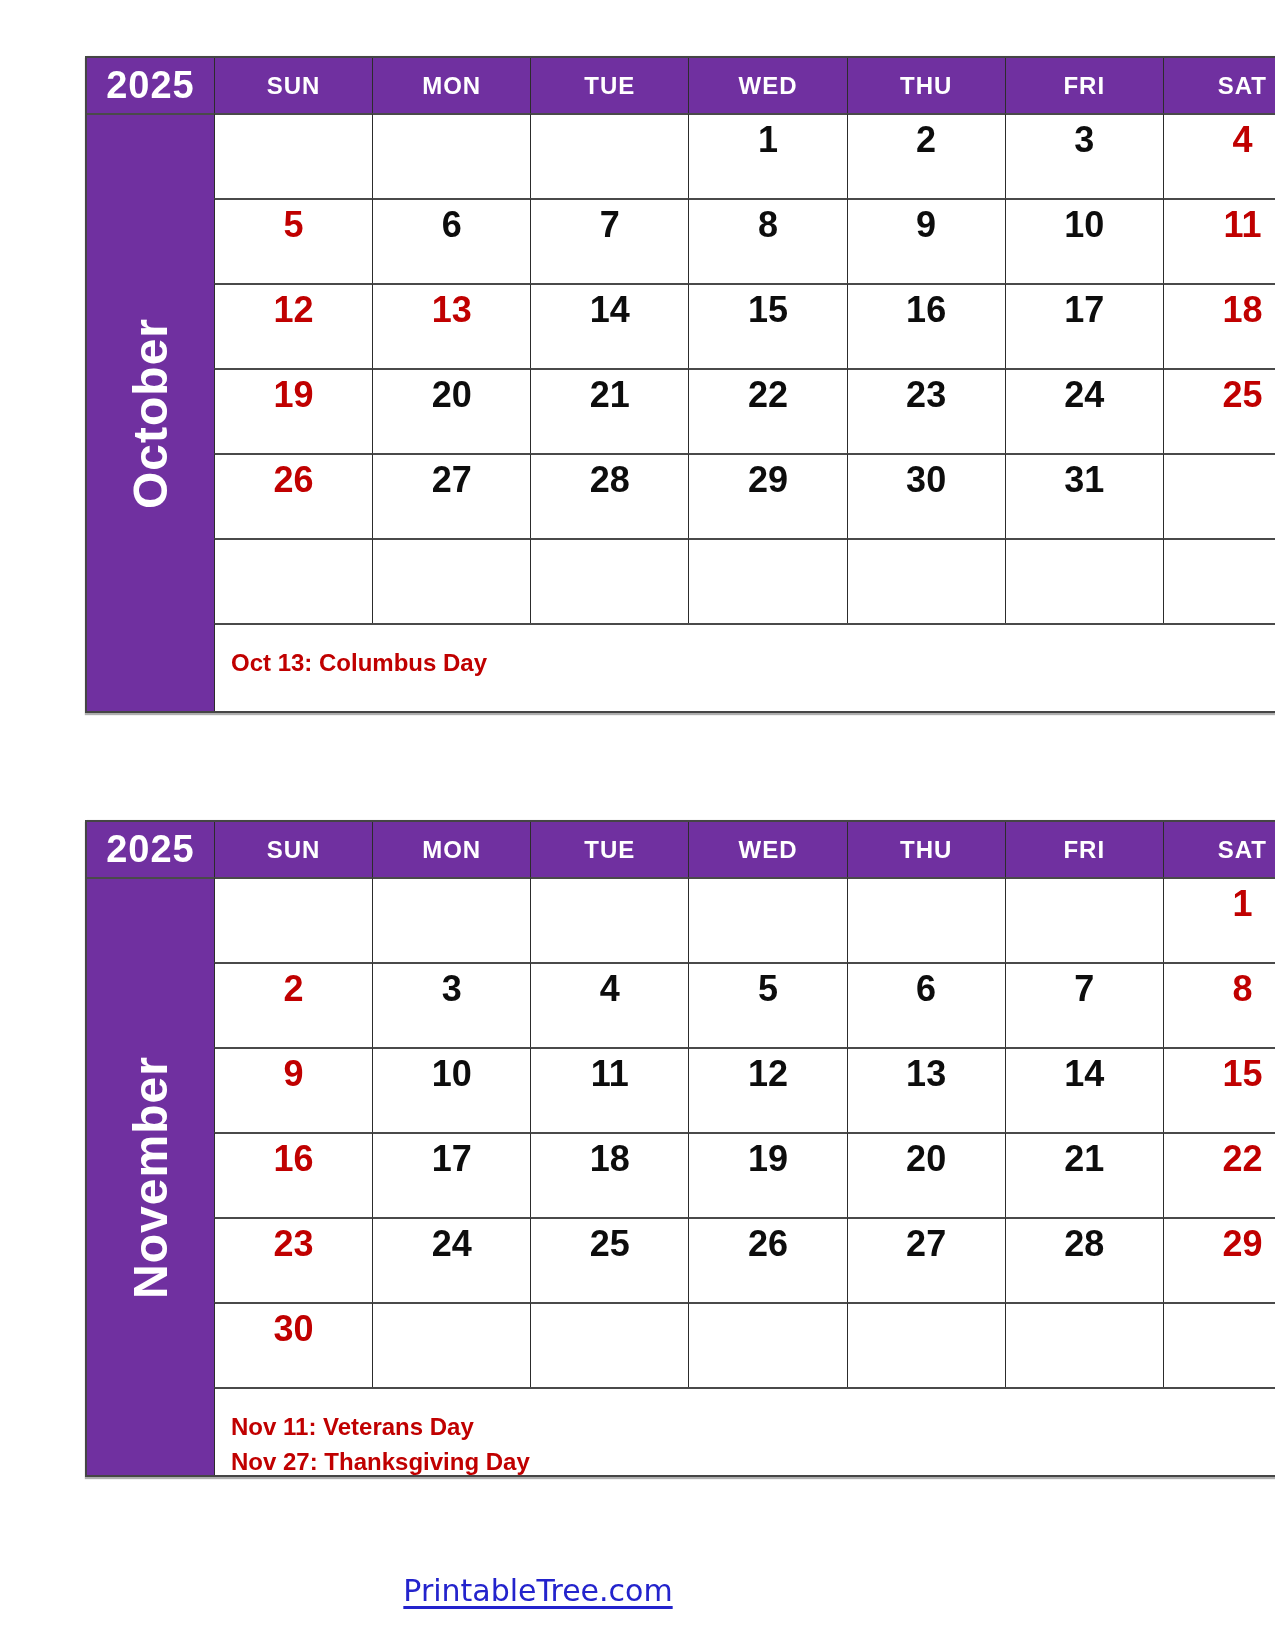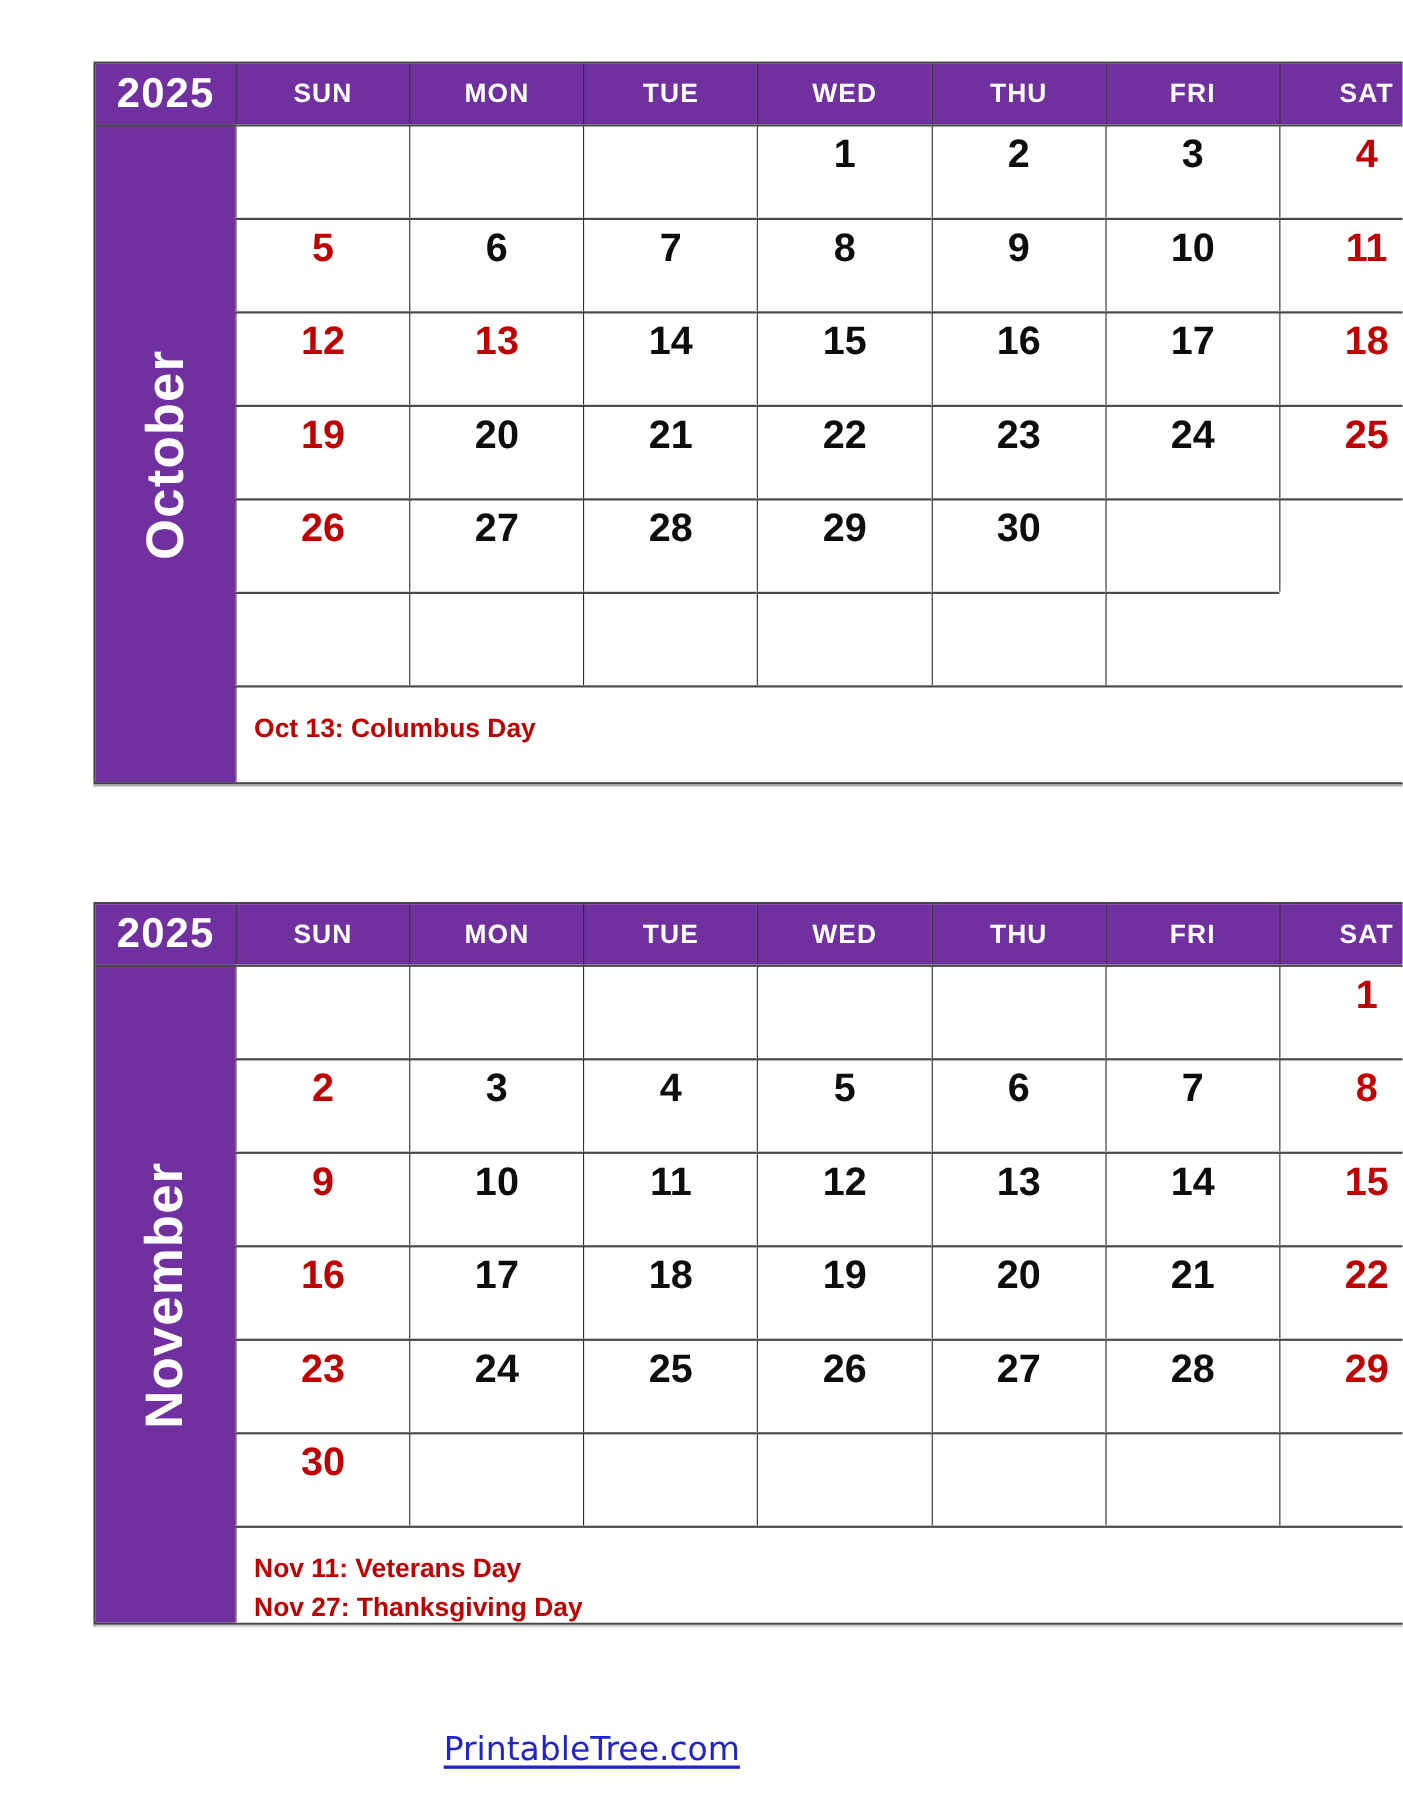--- a/index.html
+++ b/index.html
@@ -135,20 +135,21 @@
     <div class="cell">21</div>
     <div class="cell">22</div>
     <div class="cell">23</div>
     <div class="cell">24</div>
     <div class="cell red">25</div>
     <div class="cell red">26</div>
     <div class="cell">27</div>
     <div class="cell">28</div>
     <div class="cell">29</div>
     <div class="cell">30</div>
+    <div class="cell">31</div>
     <div class="cell"></div>
     <div class="cell"></div>
     <div class="cell"></div>
     <div class="cell"></div>
     <div class="cell"></div>
     <div class="cell"></div>
     <div class="cell"></div>
     <div class="cell"></div>
     <div class="cal-footer">
       <div class="holiday">Oct 13: Columbus Day</div>

